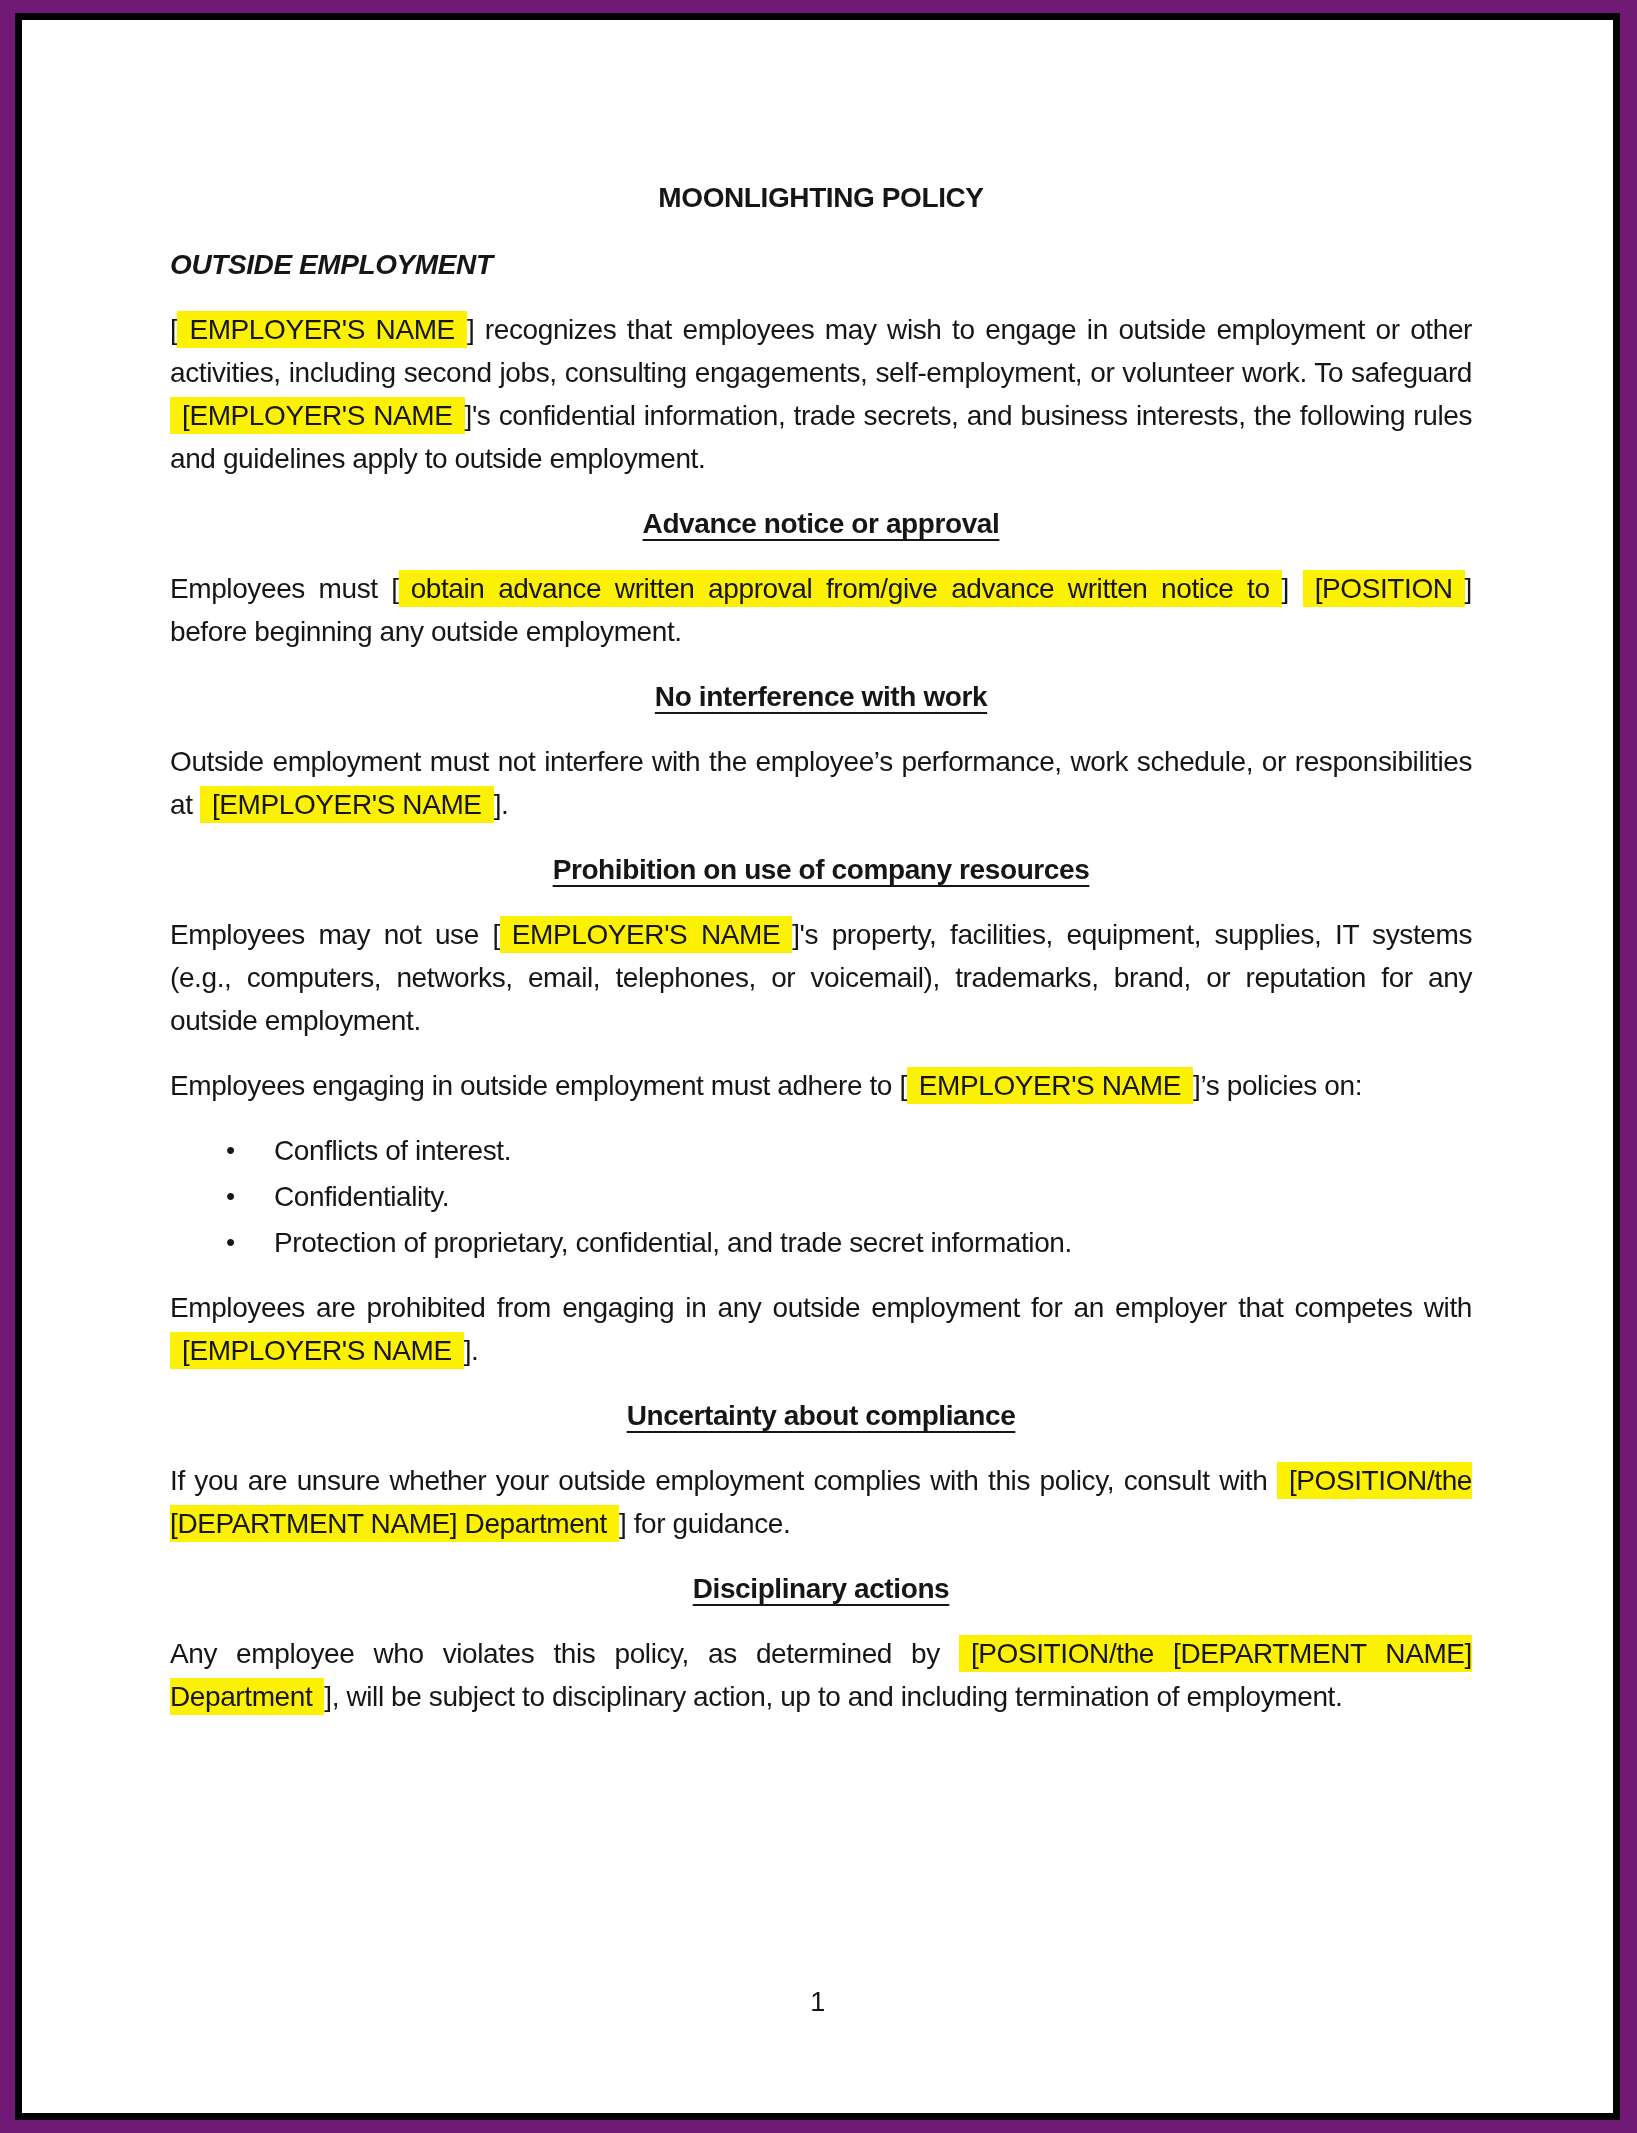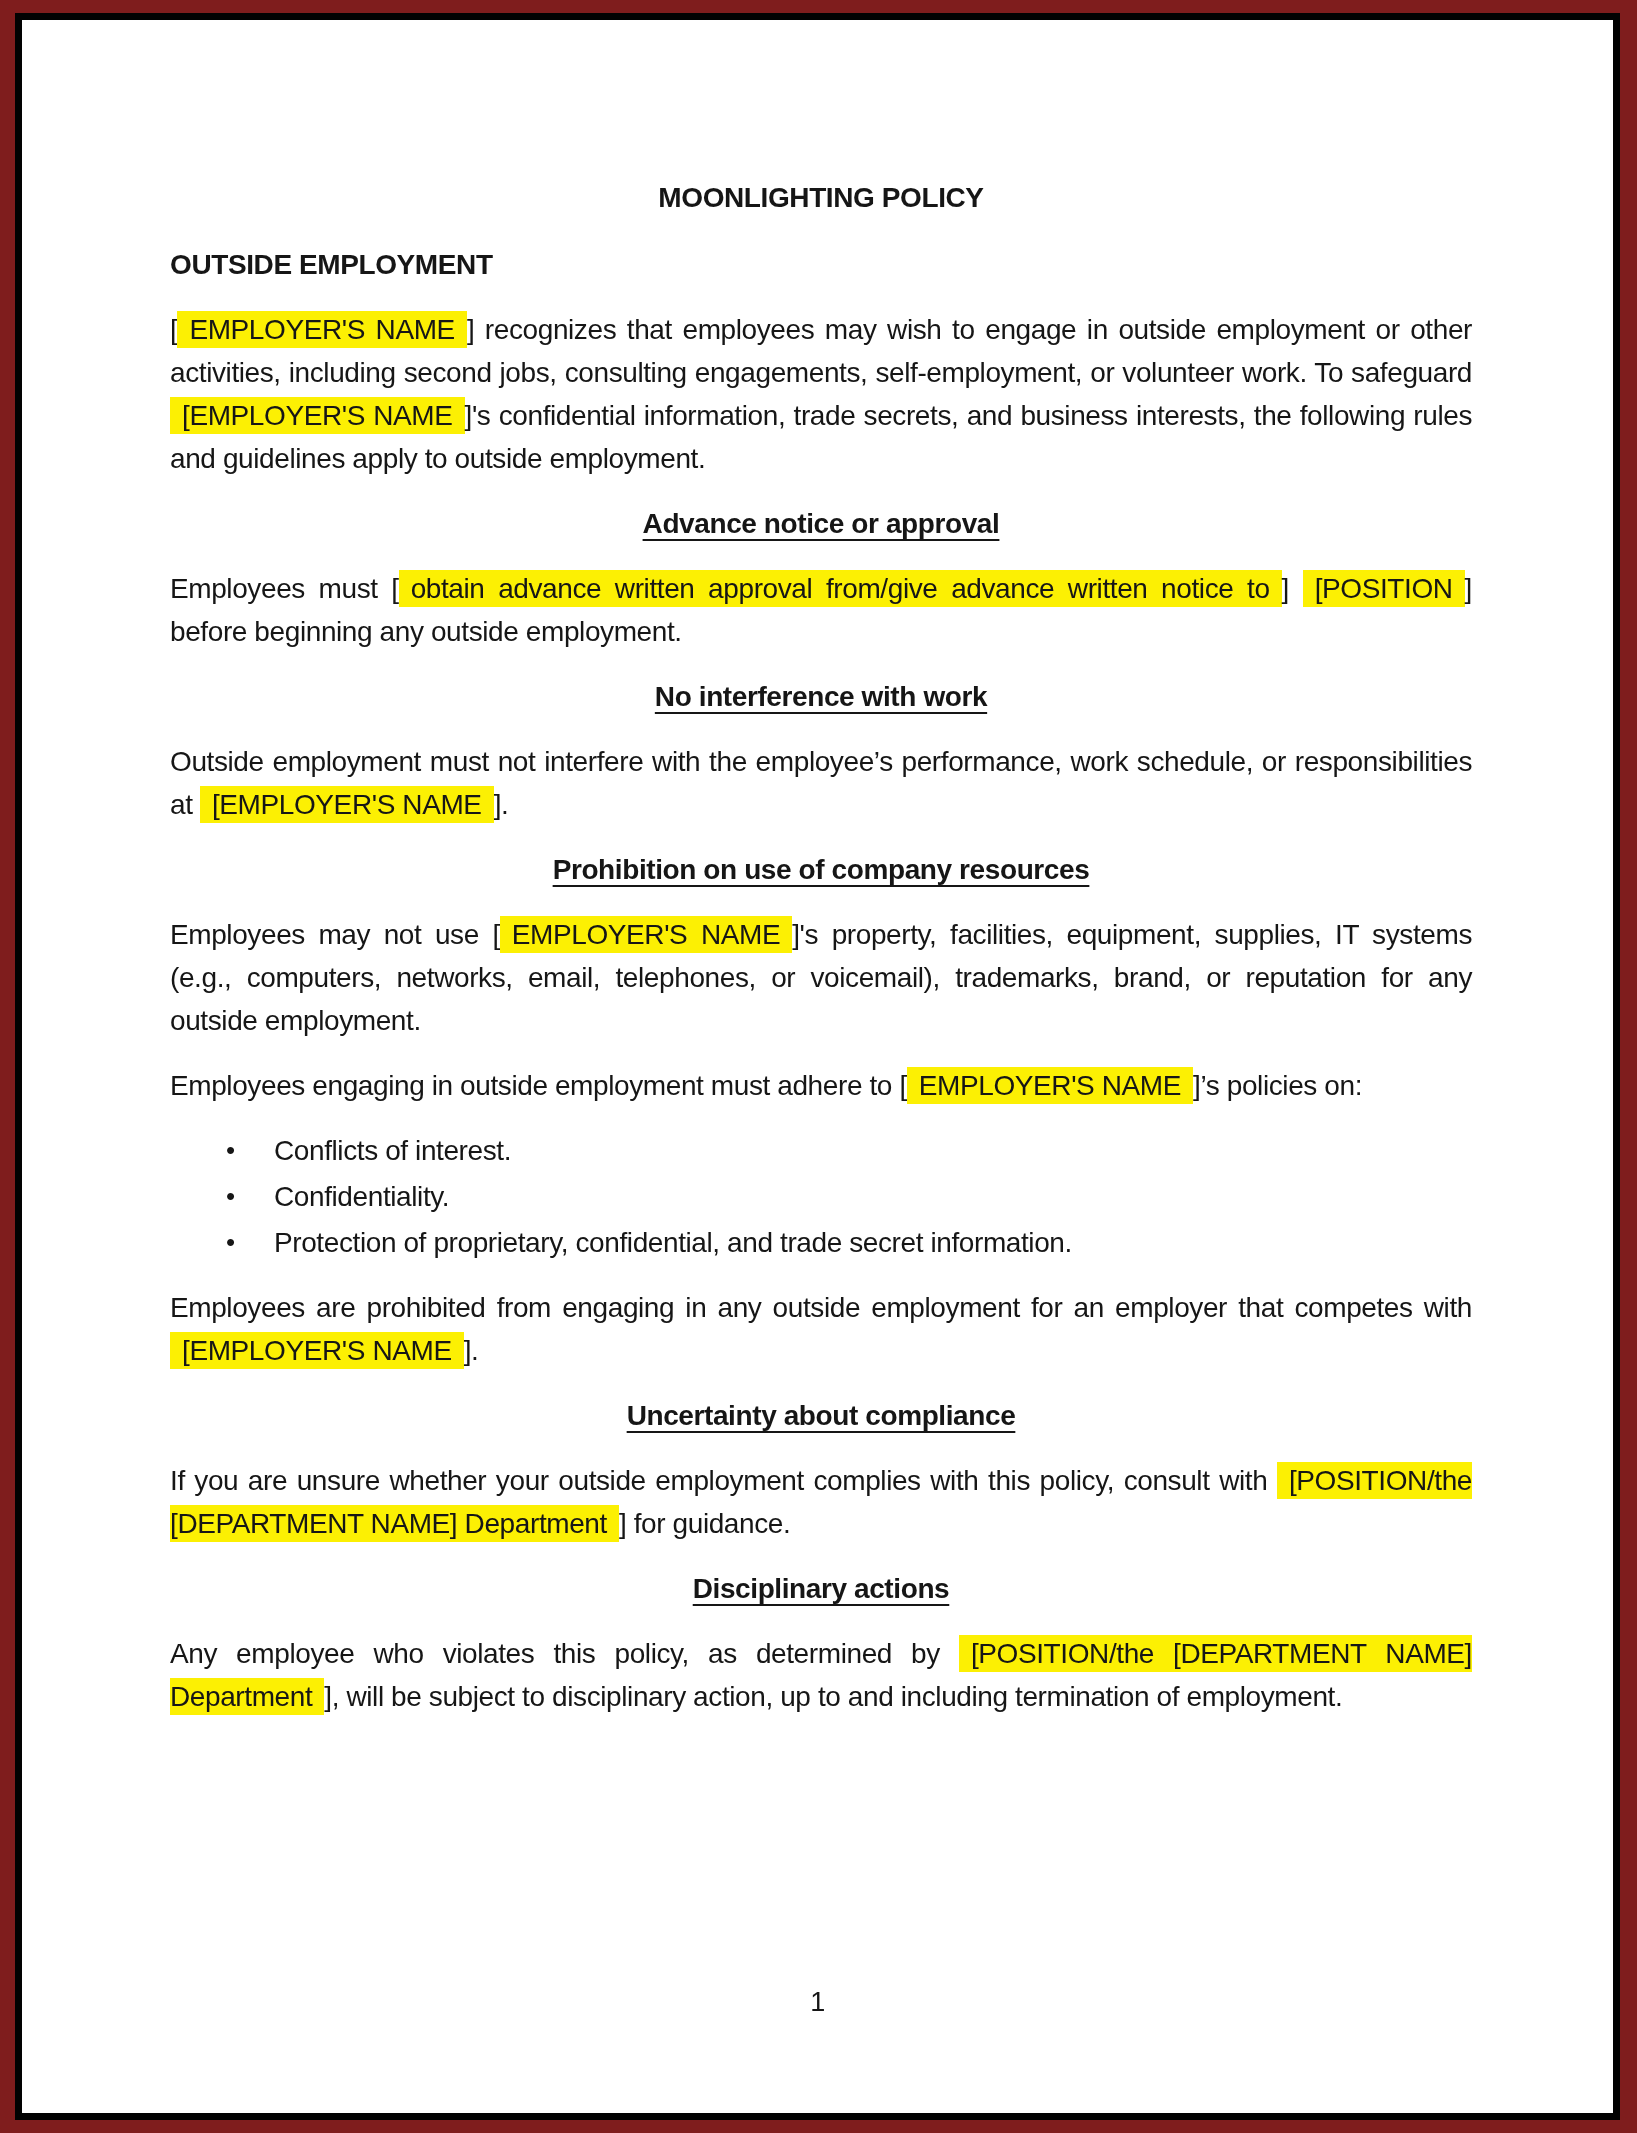--- a/index.html
+++ b/index.html
@@ -4,21 +4,21 @@
 <style>
   html, body {
     margin: 0;
     padding: 0;
     background: #ffffff;
   }
   .canvas {
     position: relative;
     width: 1637px;
     height: 2133px;
-    background: #7f1d1d;
+    background: #701a75;
     overflow: hidden;
     font-family: "Liberation Sans", sans-serif;
     color: #161616;
   }
   .page-frame {
     position: absolute;
     left: 15px;
     top: 13px;
     width: 1605px;
     height: 2107px;
@@ -38,20 +38,21 @@
   }
   .doc-title {
     text-align: center;
     font-weight: 700;
     margin: 0 0 24px 0;
   }
   .heading-bold {
     font-weight: 700;
     margin: 0 0 22px 0;
     text-align: left;
+    font-style: italic;
   }
   .heading-underline {
     font-weight: 700;
     text-decoration: underline;
     text-decoration-thickness: 2px;
     text-underline-offset: 6px;
     margin: 0 0 22px 0;
     text-align: center;
   }
   .paragraph {

